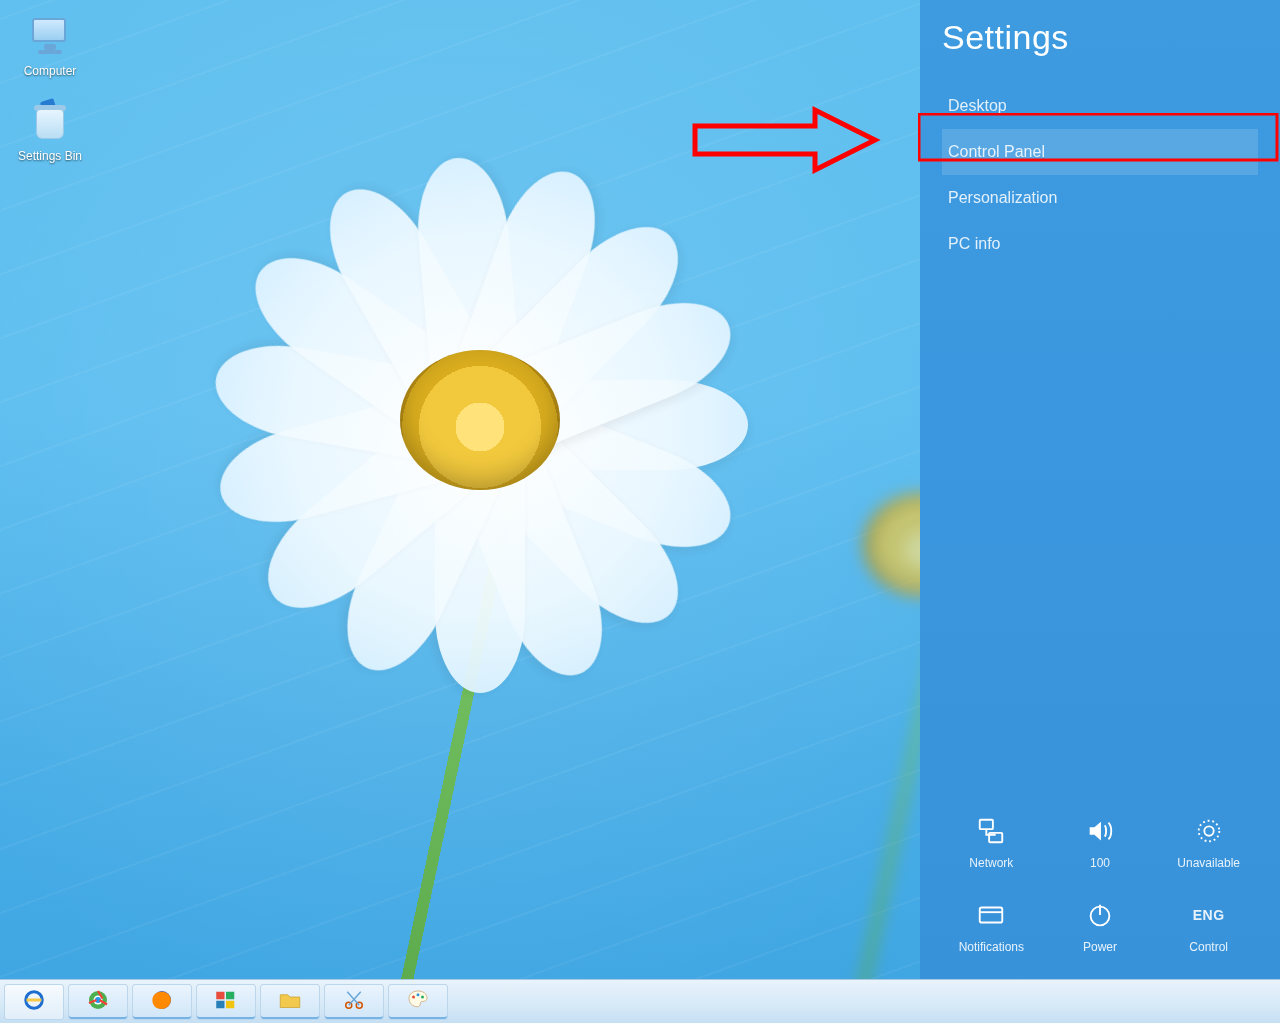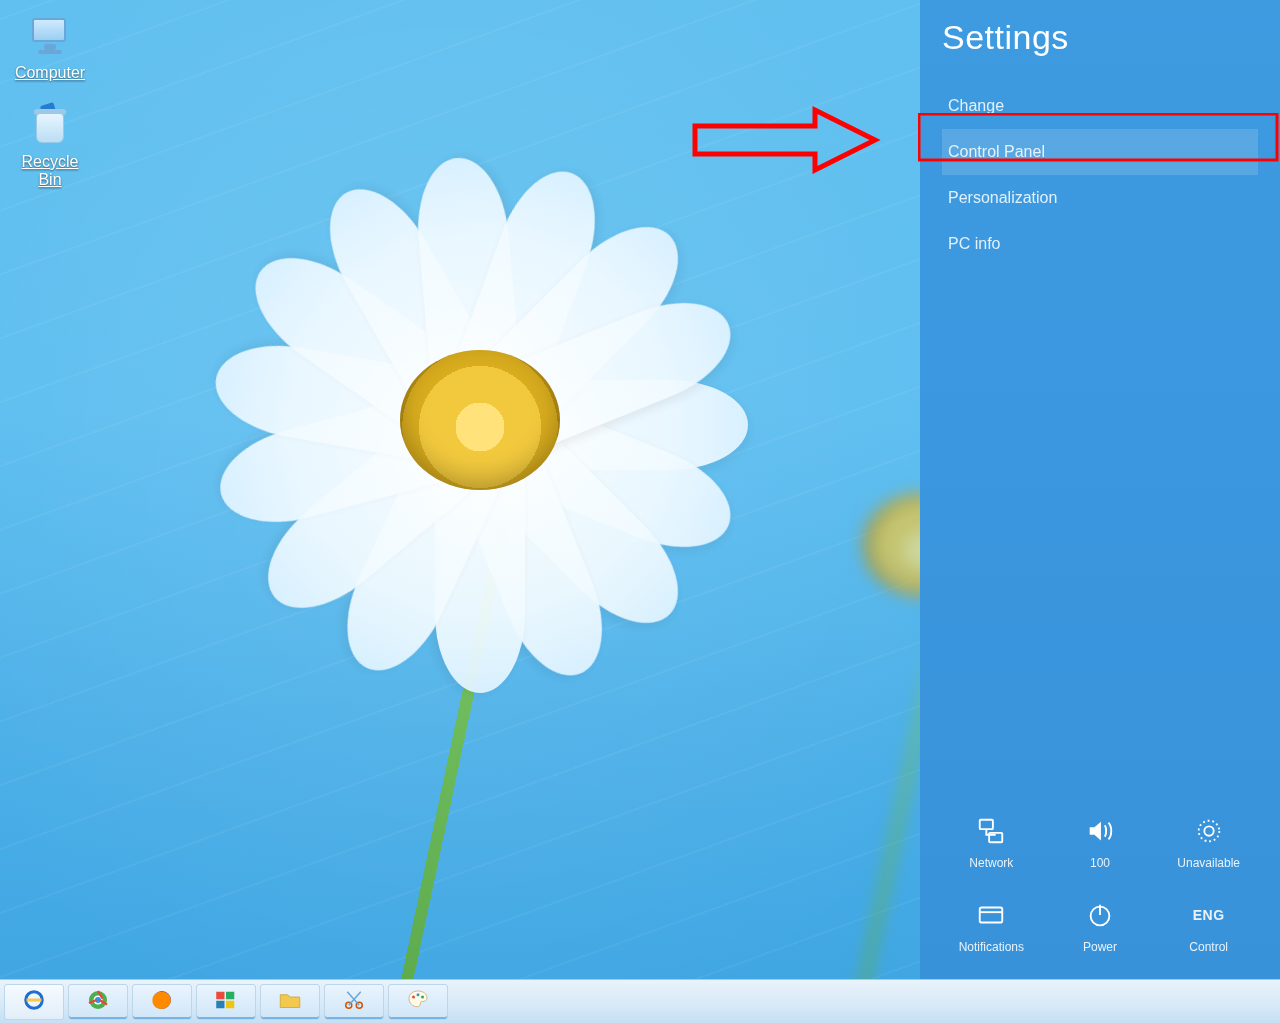--- a/index.html
+++ b/index.html
@@ -50,23 +50,23 @@
   }
 
   
   .flower.bg{
     left: 620px; top: 220px; transform: scale(.75);
     filter: blur(10px) opacity(.7);
   }
 
   
   .desktop-icons { position:absolute; top: 10px; left: 8px; width: 90px; }
-  .di { width: 84px; text-align:center; color:#fff; font-size: 16px;
+  .di { width: 84px; text-align:center; color:#fff; font-size: 12px;
         padding: 6px 2px 3px; margin-bottom: 14px; cursor:pointer;
-        text-shadow: 0 1px 2px rgba(0,0,0,0.6); text-decoration: underline; }
+        text-shadow: 0 1px 2px rgba(0,0,0,0.6); }
   .di .ico { width:48px; height:44px; margin:0 auto 4px; position:relative; }
   
   .ico-computer .mon{position:absolute;left:6px;top:2px;width:34px;height:24px;border:2px solid #6aa7d8;border-radius:3px;background:linear-gradient(180deg,#cfeaff,#9bcff1);}
   .ico-computer .stand{position:absolute;left:18px;top:28px;width:12px;height:6px;background:#6aa7d8;border-radius:2px;}
   .ico-computer .base{position:absolute;left:12px;top:34px;width:24px;height:4px;background:#6aa7d8;border-radius:2px;}
   
   .ico-bin .can{position:absolute;left:10px;top:8px;width:28px;height:30px;border-radius:4px 4px 6px 6px;background:linear-gradient(180deg,#e7f5ff,#b9def4);border:1px solid #9cc9e7;}
   .ico-bin .lid{position:absolute;left:8px;top:4px;width:32px;height:6px;background:#9cc9e7;border-radius:3px;}
   .ico-bin .paper{position:absolute;left:15px;top:-1px;width:14px;height:10px;background:#277bd1;transform:rotate(-18deg);border-radius:2px;}
 
@@ -166,29 +166,29 @@
         <div class="base"></div>
     </div>
     <span class="lbl">Computer</span>
   </div>
   <div class="di">
     <div class="ico ico-bin">
       <div class="paper"></div>
         <div class="lid"></div>
         <div class="can"></div>
     </div>
-    <span class="lbl">Recycle Bin</span>
+    <span class="lbl">Settings Bin</span>
   </div>
 </div>
 
 <div class="charm">
   <h1>Settings</h1>
 
   <div class="link">
-    <span>Change</span>
+    <span>Desktop</span>
   </div>
   <div class="link hl">
     <span>Control Panel</span>
   </div>
   <div class="link">
     <span>Personalization</span>
   </div>
   <div class="link">
     <span>PC info</span>
   </div>

